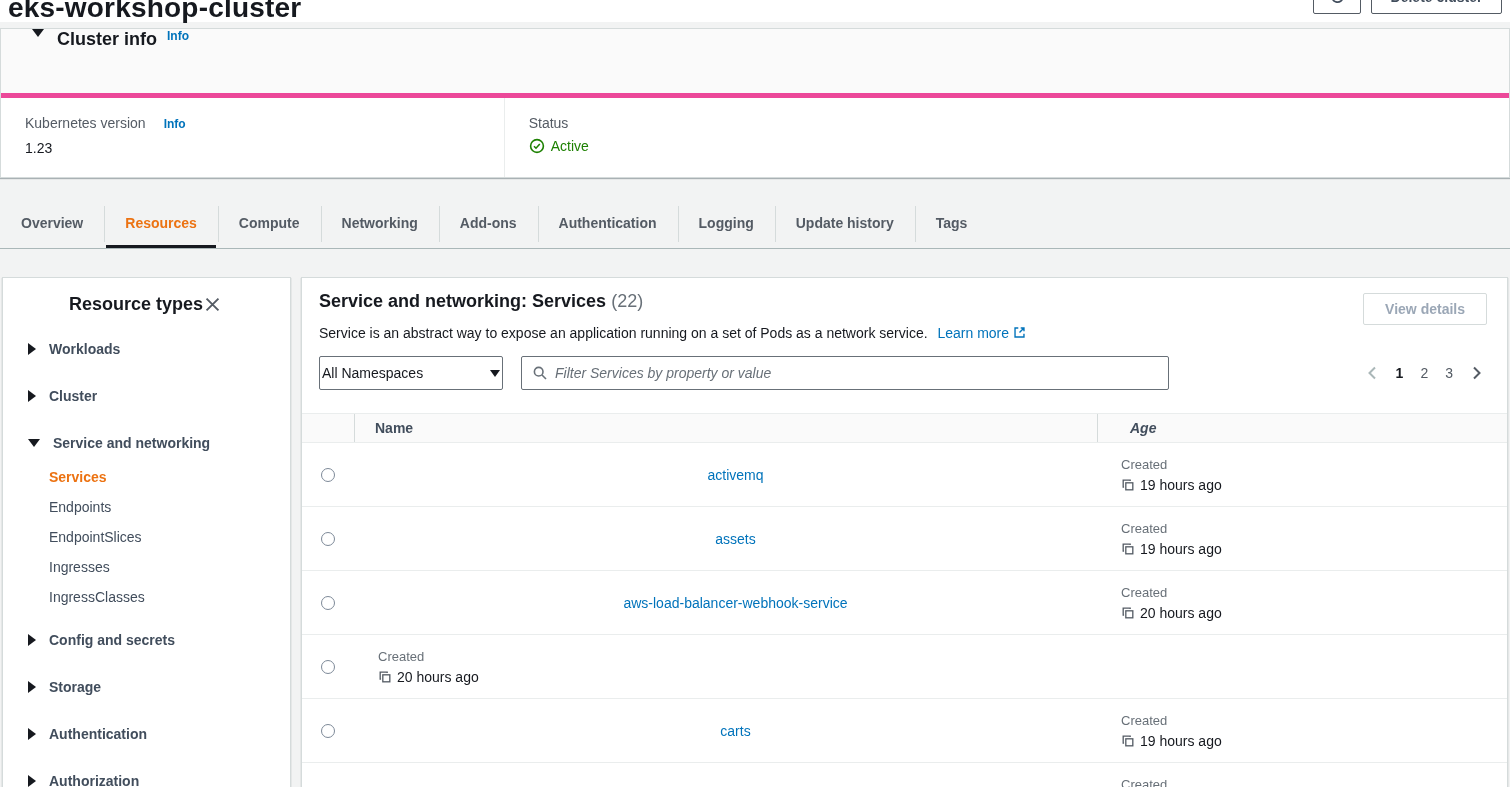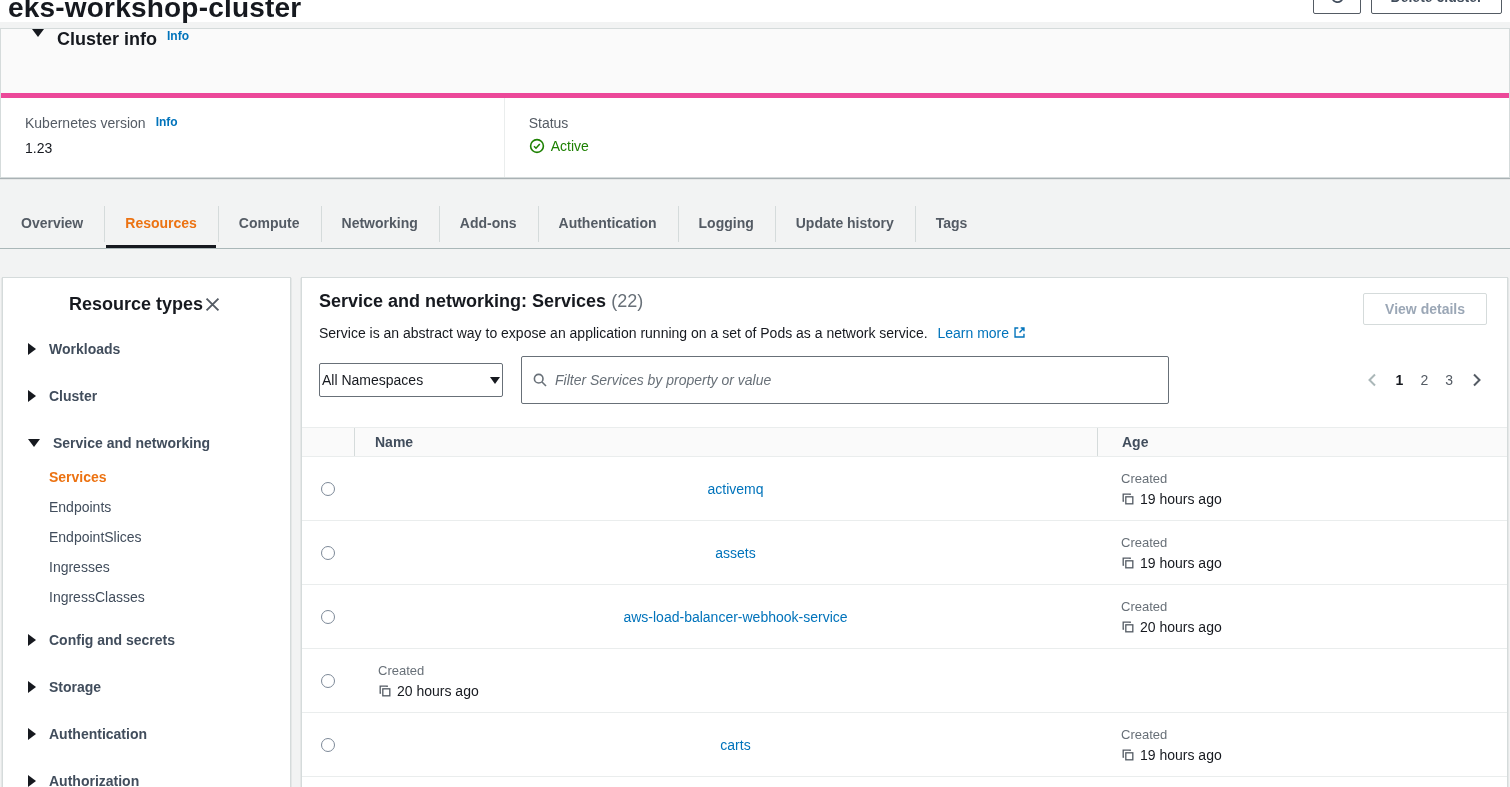--- a/index.html
+++ b/index.html
@@ -29,21 +29,21 @@
   .cluster-header {
     height:69px; background:#fafafa; display:flex; 
     padding-left:31px; border-bottom:5px solid #ec4899;
   }
   .caret-down { width:0; height:0; border-left:6px solid transparent; border-right:6px solid transparent; border-top:8px solid #16191f; }
   .cluster-title { font-size:18px; font-weight:700; margin-left:13px; }
   .info-link { font-size:12px; font-weight:700; color:#0073bb; margin-left:10px; cursor:pointer; }
   .cluster-body { display:grid; grid-template-columns:1fr 1fr 1fr; height:79px; }
   .cluster-col { padding:17px 0 0 24px; }
   .cluster-col + .cluster-col { border-left:1px solid #eaeded; }
-  .field-label { font-size:14px; color:#545b64; display:flex; align-items:flex-start; }
+  .field-label { font-size:14px; color:#545b64; display:flex; align-items:flex-end; gap:8px; }
   .field-value { font-size:14px; color:#16191f; margin-top:9px; }
   .status-value { display:flex; align-items:center; gap:6px; color:#1d8102; font-size:14px; margin-top:7px; }
   
   .tabs { margin-top:21px; height:50px; display:flex; border-bottom:1px solid #aab7b8; }
   .tab { position:relative; padding:0 21px; font-size:14px; font-weight:700; color:#545b64; line-height:48px; cursor:pointer; }
   .tab + .tab::before { content:""; position:absolute; left:0; top:7px; width:1px; height:36px; background:#d5dbdb; }
   .tab.active { color:#ec7211; }
   .tab.active::after { content:""; position:absolute; left:2px; right:2px; bottom:0; height:3px; background:#16191f; }
   
   .content { display:flex; margin-top:28px; padding:0 2px; gap:10px; align-items:flex-start; }
@@ -77,40 +77,40 @@
     font-family:inherit; font-size:14px; font-weight:700; padding:7px 21px; cursor:default; margin-top:2px;
   }
   .controls { display:flex; align-items:center; margin:15px 20px 0 17px; }
   .ns-select {
     width:184px; height:34px; border:1px solid #687078; border-radius:2px; background:#fff;
     display:flex; align-items:center; justify-content:space-between; padding:0 2px; cursor:pointer;
   }
   .ns-select .sel-label { font-size:14px; color:#16191f; }
   .sel-caret { width:0; height:0; border-left:5px solid transparent; border-right:5px solid transparent; border-top:7px solid #16191f; }
   .search-box {
-    width:648px; height:48px; border:1px solid #687078; border-radius:2px; background:#fff;
+    width:648px; height:34px; border:1px solid #687078; border-radius:2px; background:#fff;
     display:flex; align-items:center; padding:0 10px; margin-left:18px;
   }
   .search-box input {
     border:none; outline:none; flex:1; font-family:inherit; font-size:14px; margin-left:7px; color:#16191f; background:transparent;
   }
   .search-box input::placeholder { color:#687078; font-style:italic; }
   .pagination { margin-left:auto; display:flex; align-items:center; gap:17px; padding-right:3px; }
   .page-num { font-size:14px; color:#545b64; cursor:pointer; }
   .page-num.current { color:#16191f; font-weight:700; }
   .pg-chevron { cursor:pointer; line-height:0; }
   
   .svc-table { margin-top:23px; }
   .t-header {
     display:grid; grid-template-columns:52px 743px 1fr; height:30px; align-items:center;
     background:#fafafa; border-top:1px solid #eaeded; border-bottom:1px solid #eaeded;
     font-size:14px; font-weight:700; color:#414d5c;
   }
   .t-header .hcell { border-left:1px solid #d5dbdb; padding-left:20px; height:100%; display:flex; align-items:center; }
-  .t-header .hcell.age { padding-left:24px; }
+  .t-header .hcell.age { padding-left:32px;font-style:italic; }
   .t-row { display:grid; grid-template-columns:52px 743px 1fr; height:64px; border-bottom:1px solid #eaeded; align-items:center; }
   .radio-cell { display:flex; justify-content:center; }
   .radio { width:14px; height:14px; border:1px solid #7d8998; border-radius:50%; background:#fff; cursor:pointer; }
   .name-cell { padding-left:20px;text-align:center; }
   .svc-link { font-size:14px; color:#0073bb; text-decoration:none; cursor:pointer; }
   .age-cell { padding-left:24px; }
   .age-label { font-size:13px; color:#687078; }
   .age-time { display:flex; align-items:center; gap:5px; margin-top:5px; font-size:14px; color:#16191f; }
   .t-row.partial { border-bottom:none; align-items:start; }
   .t-row.partial .age-cell { padding-top:14px; }

